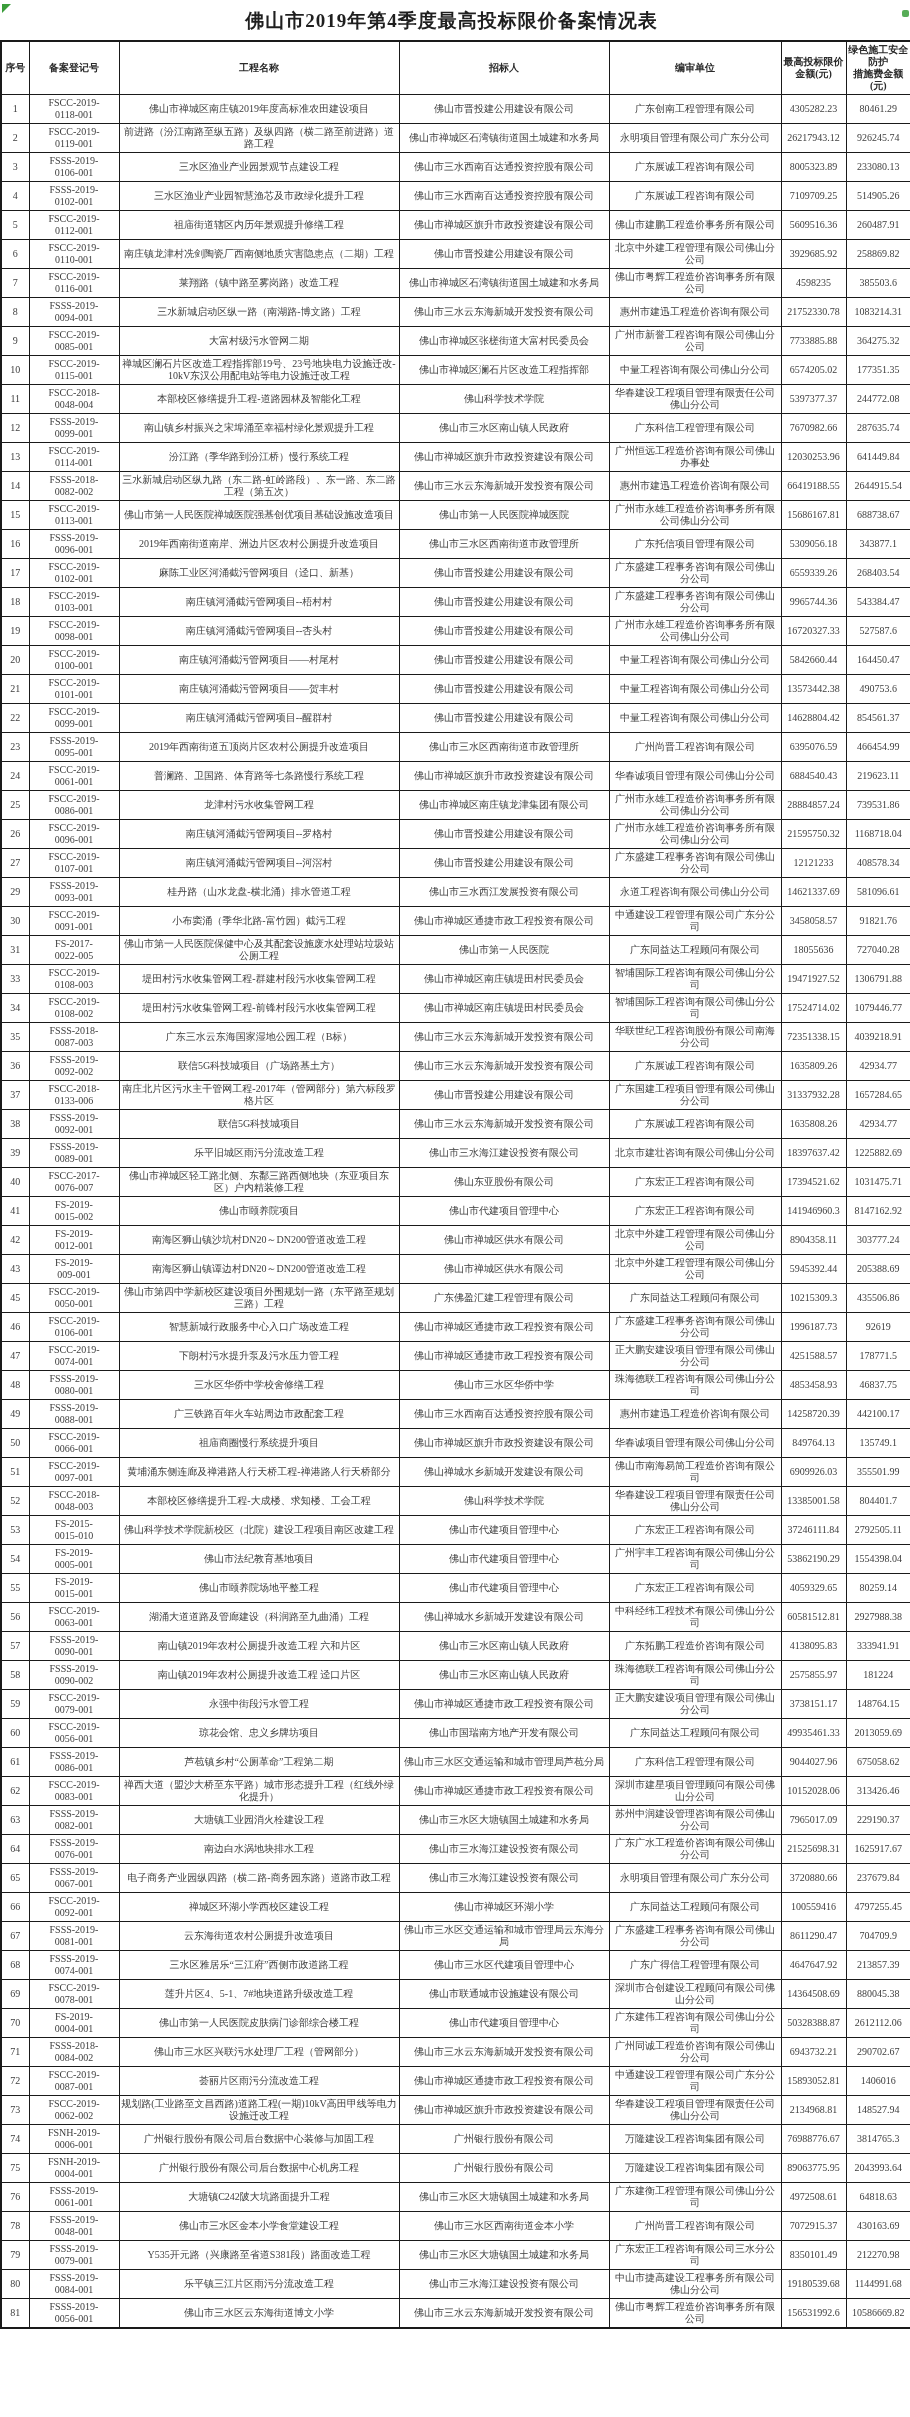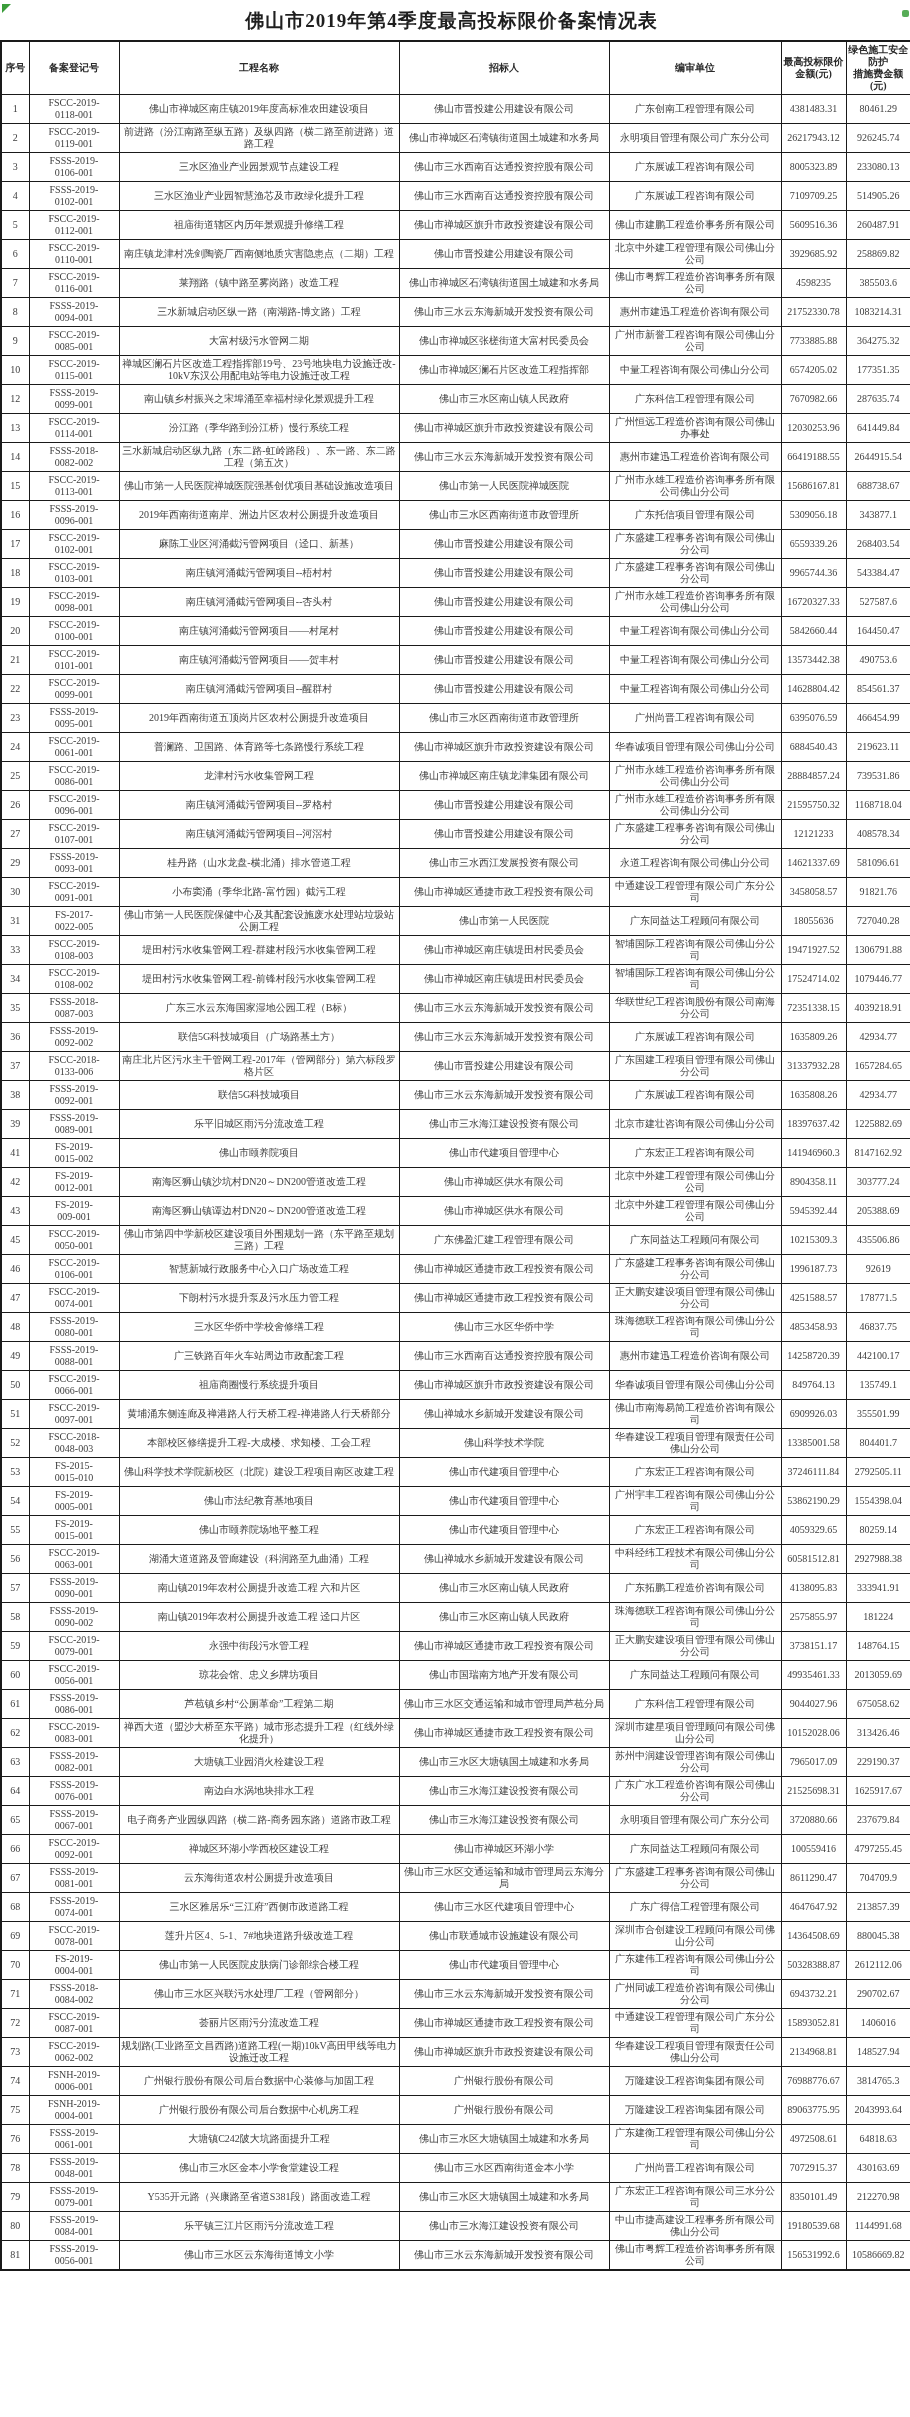--- a/index.html
+++ b/index.html
@@ -48,21 +48,21 @@
 措施费金额(元)</th>
         </tr>
     </thead>
     <tbody>
         <tr>
           <td>1</td>
           <td>FSCC-2019-<br>0118-001</td>
           <td>佛山市禅城区南庄镇2019年度高标准农田建设项目</td>
           <td>佛山市晋投建公用建设有限公司</td>
           <td>广东创南工程管理有限公司</td>
-          <td>4381483.31</td>
+          <td>4305282.23</td>
           <td>80461.29</td>
         </tr>
         <tr>
           <td>2</td>
           <td>FSCC-2019-<br>0119-001</td>
           <td>前进路（汾江南路至纵五路）及纵四路（横二路至前进路）道路工程</td>
           <td>佛山市禅城区石湾镇街道国土城建和水务局</td>
           <td>永明项目管理有限公司广东分公司</td>
           <td>26217943.12</td>
           <td>926245.74</td>
@@ -133,20 +133,29 @@
         <tr>
           <td>10</td>
           <td>FSCC-2019-<br>0115-001</td>
           <td>禅城区澜石片区改造工程指挥部19号、23号地块电力设施迁改-10kV东汉公用配电站等电力设施迁改工程</td>
           <td>佛山市禅城区澜石片区改造工程指挥部</td>
           <td>中量工程咨询有限公司佛山分公司</td>
           <td>6574205.02</td>
           <td>177351.35</td>
         </tr>
         <tr>
+          <td>11</td>
+          <td>FSCC-2018-<br>0048-004</td>
+          <td>本部校区修缮提升工程-道路园林及智能化工程</td>
+          <td>佛山科学技术学院</td>
+          <td>华春建设工程项目管理有限责任公司佛山分公司</td>
+          <td>5397377.37</td>
+          <td>244772.08</td>
+        </tr>
+        <tr>
           <td>12</td>
           <td>FSSS-2019-<br>0099-001</td>
           <td>南山镇乡村振兴之宋埠涌至幸福村绿化景观提升工程</td>
           <td>佛山市三水区南山镇人民政府</td>
           <td>广东科信工程管理有限公司</td>
           <td>7670982.66</td>
           <td>287635.74</td>
         </tr>
         <tr>
           <td>13</td>
@@ -367,20 +376,29 @@
         <tr>
           <td>39</td>
           <td>FSSS-2019-<br>0089-001</td>
           <td>乐平旧城区雨污分流改造工程</td>
           <td>佛山市三水海江建设投资有限公司</td>
           <td>北京市建壮咨询有限公司佛山分公司</td>
           <td>18397637.42</td>
           <td>1225882.69</td>
         </tr>
         <tr>
+          <td>40</td>
+          <td>FSCC-2017-<br>0076-007</td>
+          <td>佛山市禅城区轻工路北侧、东鄱三路西侧地块（东亚项目东区）户内精装修工程</td>
+          <td>佛山东亚股份有限公司</td>
+          <td>广东宏正工程咨询有限公司</td>
+          <td>17394521.62</td>
+          <td>1031475.71</td>
+        </tr>
+        <tr>
           <td>41</td>
           <td>FS-2019-<br>0015-002</td>
           <td>佛山市颐养院项目</td>
           <td>佛山市代建项目管理中心</td>
           <td>广东宏正工程咨询有限公司</td>
           <td>141946960.3</td>
           <td>8147162.92</td>
         </tr>
         <tr>
           <td>42</td>

